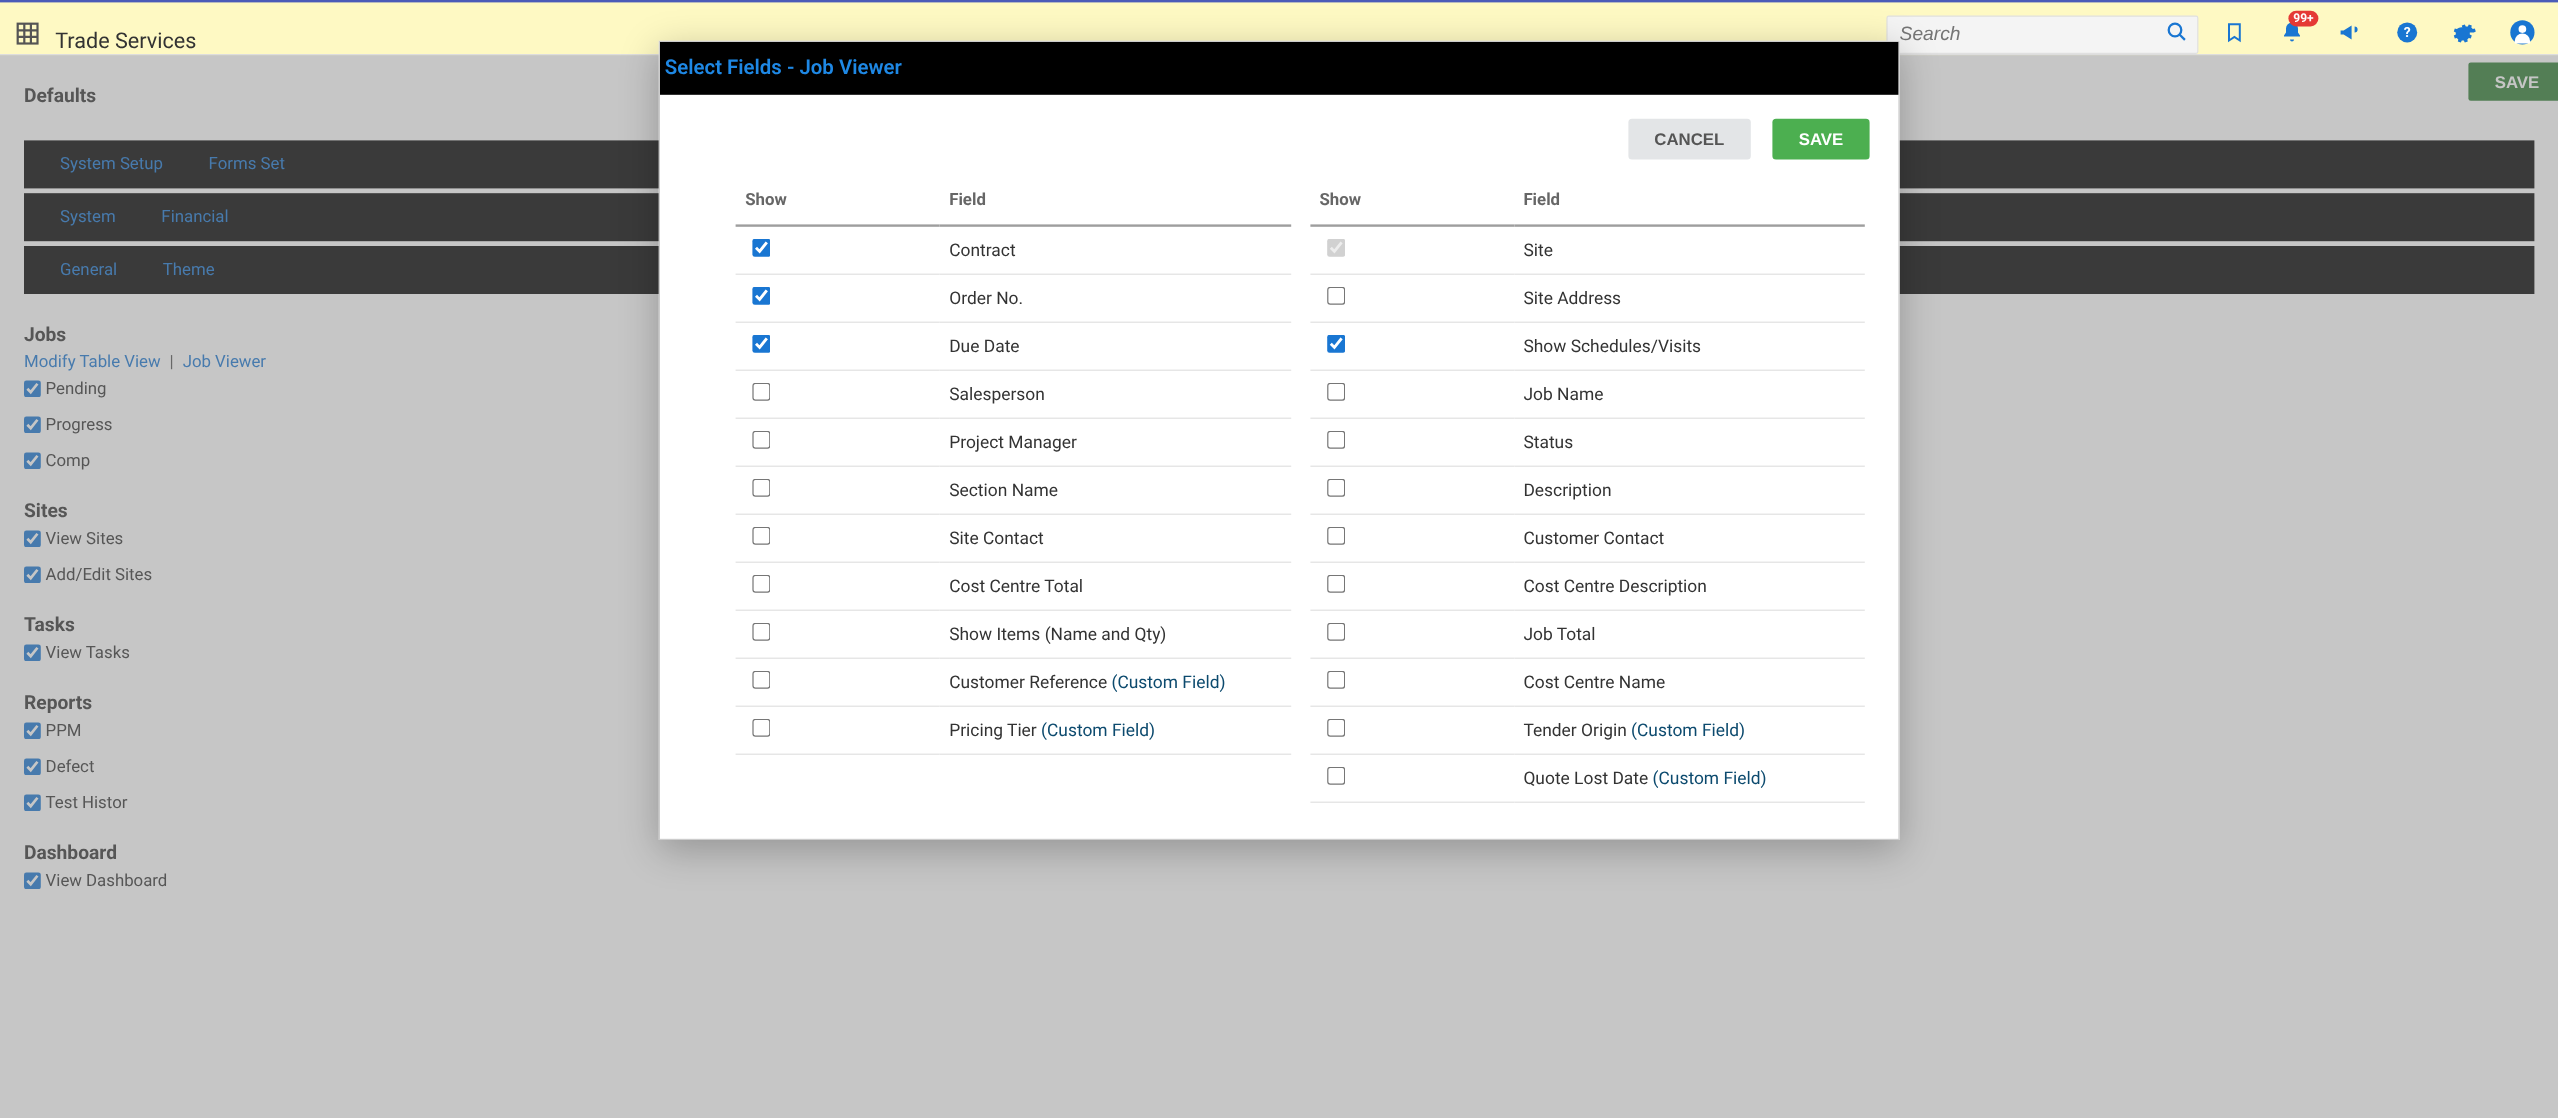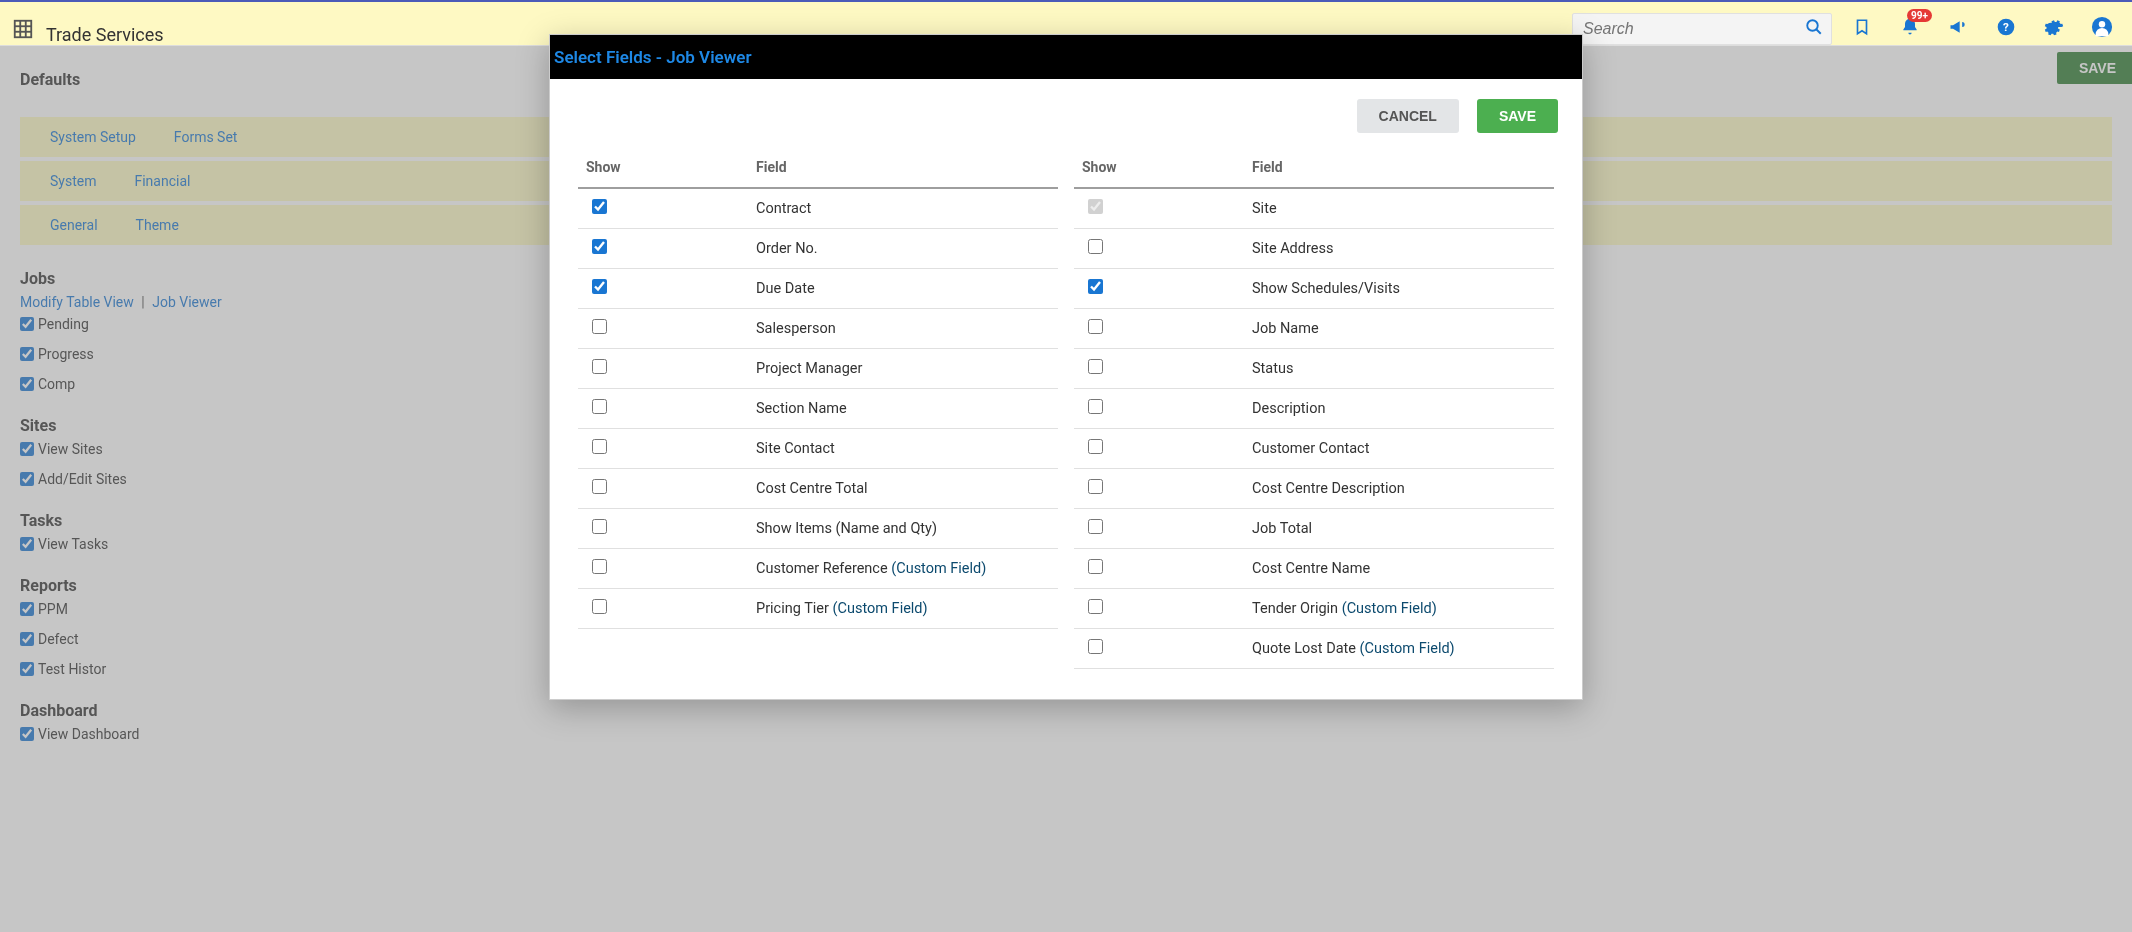--- a/index.html
+++ b/index.html
@@ -13,21 +13,21 @@
   .topbar .search-box { width: 260px; height: 32px; background: #f4f4f4; border: 1px solid #e0e0e0; border-radius: 2px; padding: 0 36px 0 10px; position: relative; }
   .topbar .search-box input { width: 100%; height: 100%; border: none; background: transparent; font-style: italic; font-size: 16px; color: #777; outline: none; }
   .topbar .search-box .mag { position: absolute; right: 8px; top: 50%; transform: translateY(-50%); color: #1976d2; font-size: 18px; }
   .topbar .icon-btn { width: 36px; height: 36px; display: flex; align-items: center; justify-content: center; color: #1976d2; font-size: 20px; position: relative; cursor: pointer; }
   .topbar .badge { position: absolute; top: 0; right: -4px; background: #e53935; color: #fff; font-size: 10px; font-weight: 700; border-radius: 10px; padding: 1px 4px; }
   
   
   .page { padding: 24px 20px; position: relative; }
   .page h2 { font-size: 16px; font-weight: 700; margin-bottom: 28px; }
   .page h3 { font-size: 16px; font-weight: 700; margin: 24px 0 6px; }
-  .tab-row { display: flex; gap: 38px; background: #fef9c3; padding: 12px 30px; margin-bottom: 4px; }
+  .tab-row { display: flex; gap: 38px; background: #000000; padding: 12px 30px; margin-bottom: 4px; }
   .tab-row a { color: #1976d2; font-size: 14px; text-decoration: none; }
   .sub-links { margin: 6px 0; font-size: 14px; }
   .sub-links a { color: #1976d2; text-decoration: none; }
   .sub-links .sep { margin: 0 4px; color: #555; }
   .chk-row { display: flex; gap: 14px; margin-top: 6px; flex-wrap: wrap; flex-direction: column; }
   .chk-row label { display: flex; align-items: center; gap: 4px; font-size: 14px; color: #333; }
   .chk-row input[type=checkbox] { width: 14px; height: 14px; accent-color: #1976d2; }
   .page .save-btn-page { position: absolute; top: 6px; right: -6px; background: #2e7d32; color: #fff; border: none; padding: 8px 22px; font-size: 14px; font-weight: 600; cursor: pointer; border-radius: 2px; }
   
   
@@ -35,21 +35,21 @@
   
   
   .modal { position: absolute; top: 34px; left: 50%; transform: translateX(-50%); width: 1034px; background: #fff; border: 1px solid #ccc; box-shadow: 0 8px 30px rgba(0,0,0,0.25); z-index: 10; }
   .modal-header { background: #000000; padding: 12px 4px; }
   .modal-header .title { color: #1e88e5; font-size: 17px; font-weight: 600; }
   .modal-actions { display: flex; justify-content: flex-end; gap: 18px; padding: 20px 24px 0; }
   .btn { border: none; padding: 9px 22px; font-size: 14px; font-weight: 600; border-radius: 3px; cursor: pointer; }
   .btn-cancel { background: #e3e5e7; color: #555; }
   .btn-save { background: #4caf50; color: #fff; }
   
-  .modal-body { display: flex; gap: 16px; padding: 16px 28px 30px; }
+  .modal-body { display: flex; gap: 16px; padding: 16px 28px 30px; margin-left: 35px; }
   .col { flex: 1; }
   table { width: 100%; border-collapse: collapse; }
   thead th { text-align: left; font-size: 14px; font-weight: 700; color: #666; padding: 10px 8px 12px; border-bottom: 2px solid #9e9e9e; }
   thead th:first-child { width: 170px; }
   tbody td { padding: 10px 8px; border-bottom: 1px solid #e0e0e0; font-size: 14.5px; color: #333; }
   tbody td:first-child { width: 170px; }
   tbody input[type=checkbox] { width: 15px; height: 15px; accent-color: #1976d2; margin-left: 6px; }
   tbody input[type=checkbox]:disabled { accent-color: #bdbdbd; }
   .cf { color: #0c4a6e; }
   

